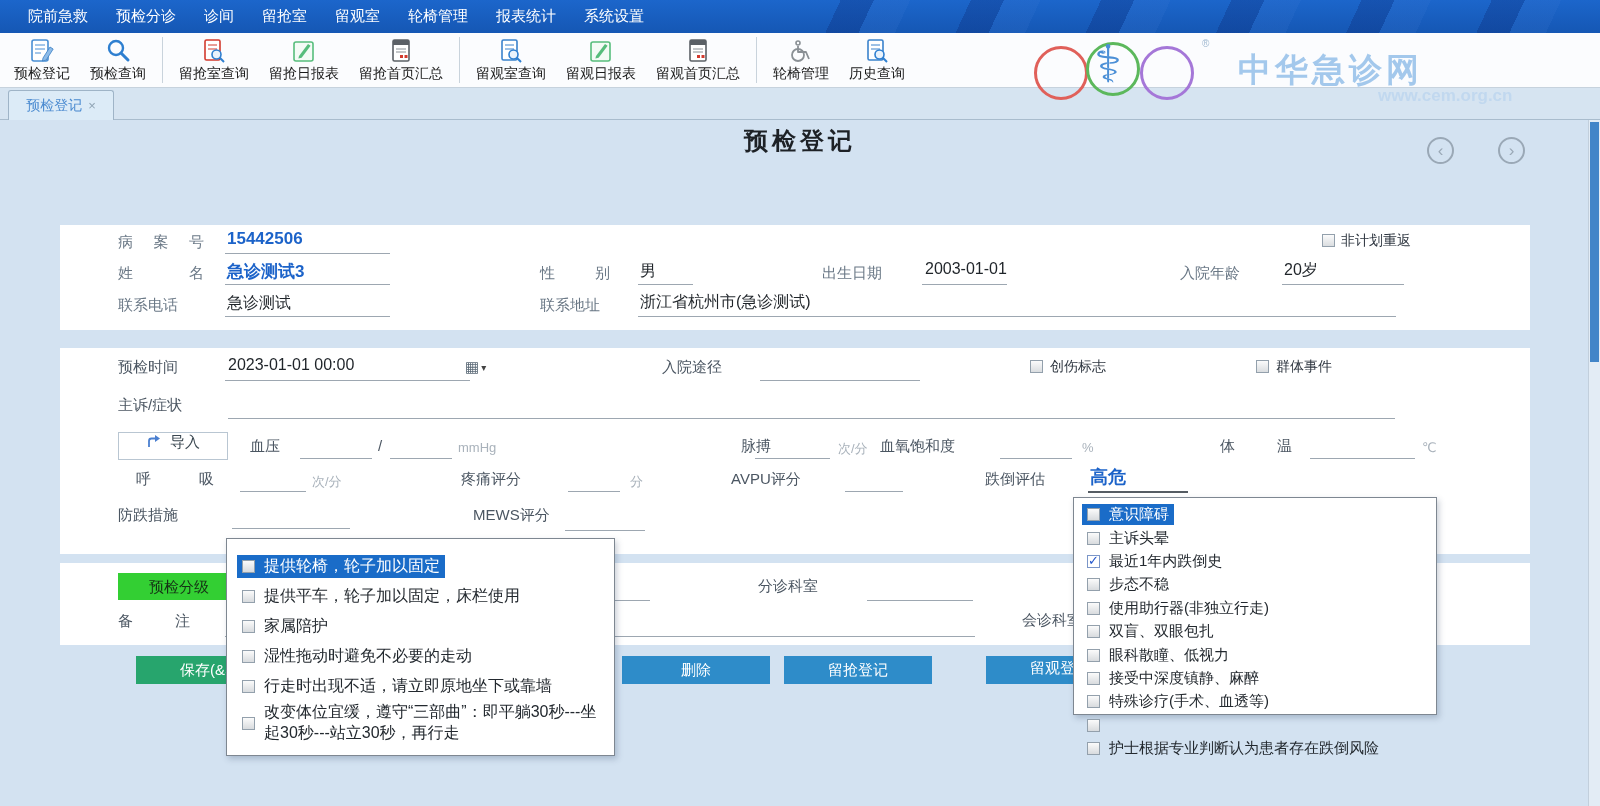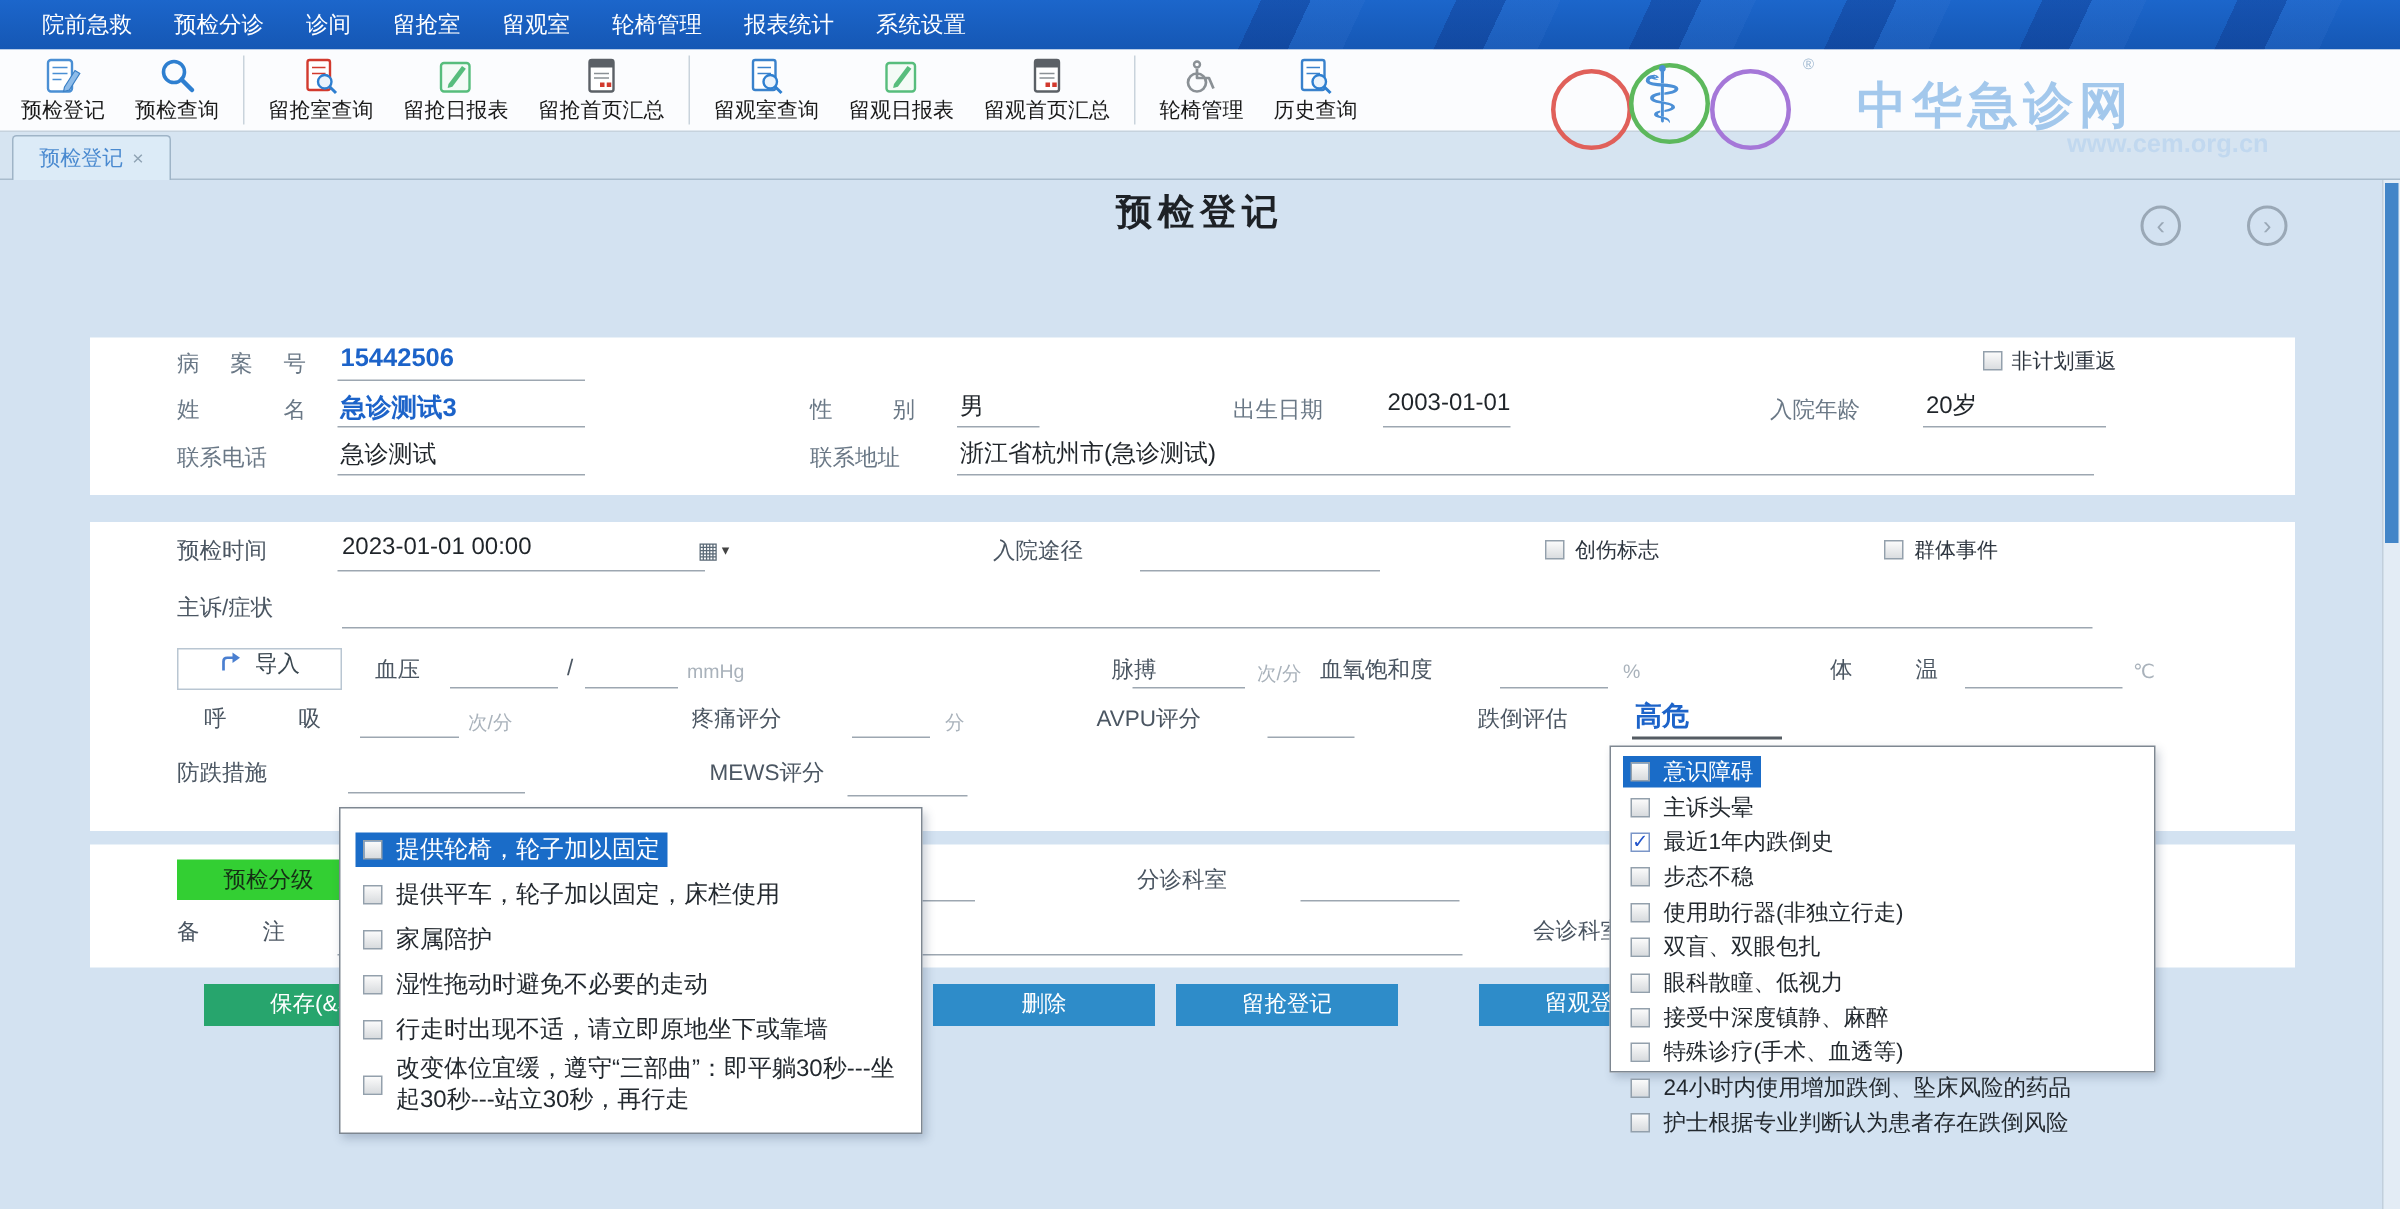--- a/index.html
+++ b/index.html
@@ -433,21 +433,20 @@
       <div class="pop-row">
         <span class="rowin">
           <span class="pcb"></span>
           <span class="pop-label">特殊诊疗(手术、血透等)</span>
         </span>
       </div>
 
       <div class="pop-row">
         <span class="rowin">
           <span class="pcb"></span>
-          <span class="pop-label">24小时内使用增加跌倒、坠床风险的药品</span>
         </span>
       </div>
 
       <div class="pop-row">
         <span class="rowin">
           <span class="pcb"></span>
           <span class="pop-label">护士根据专业判断认为患者存在跌倒风险</span>
         </span>
       </div>
     </div>

